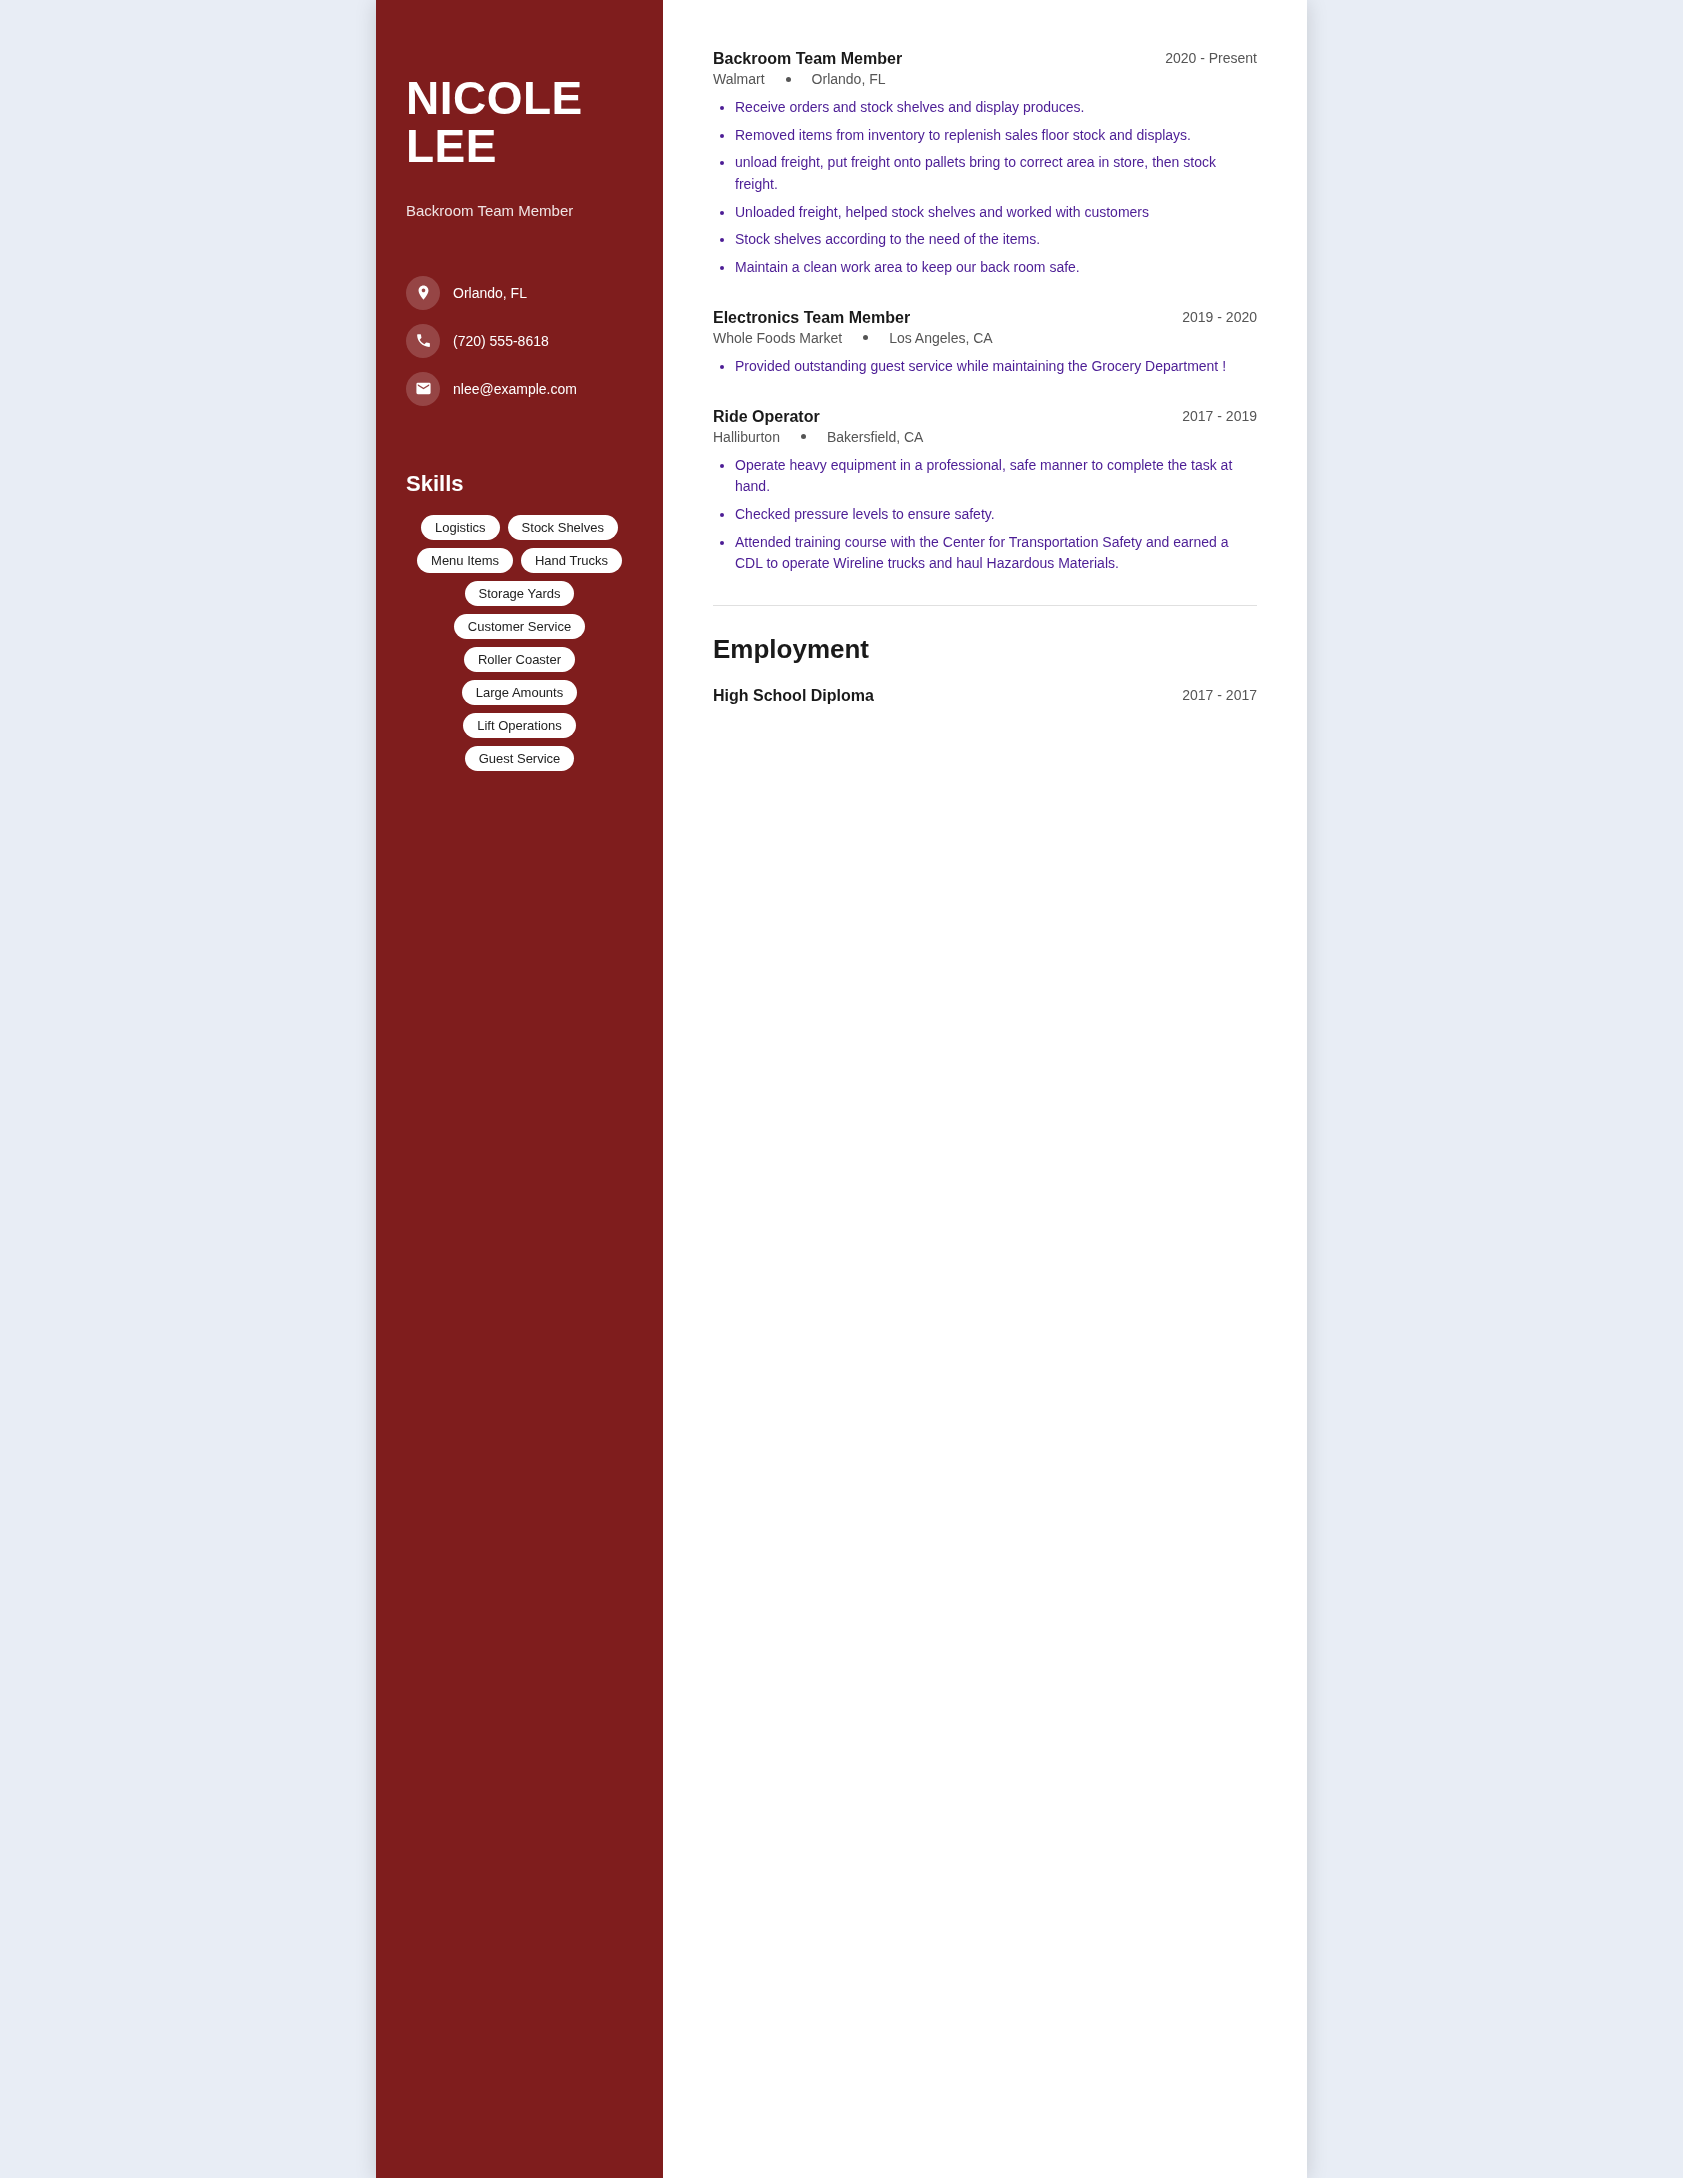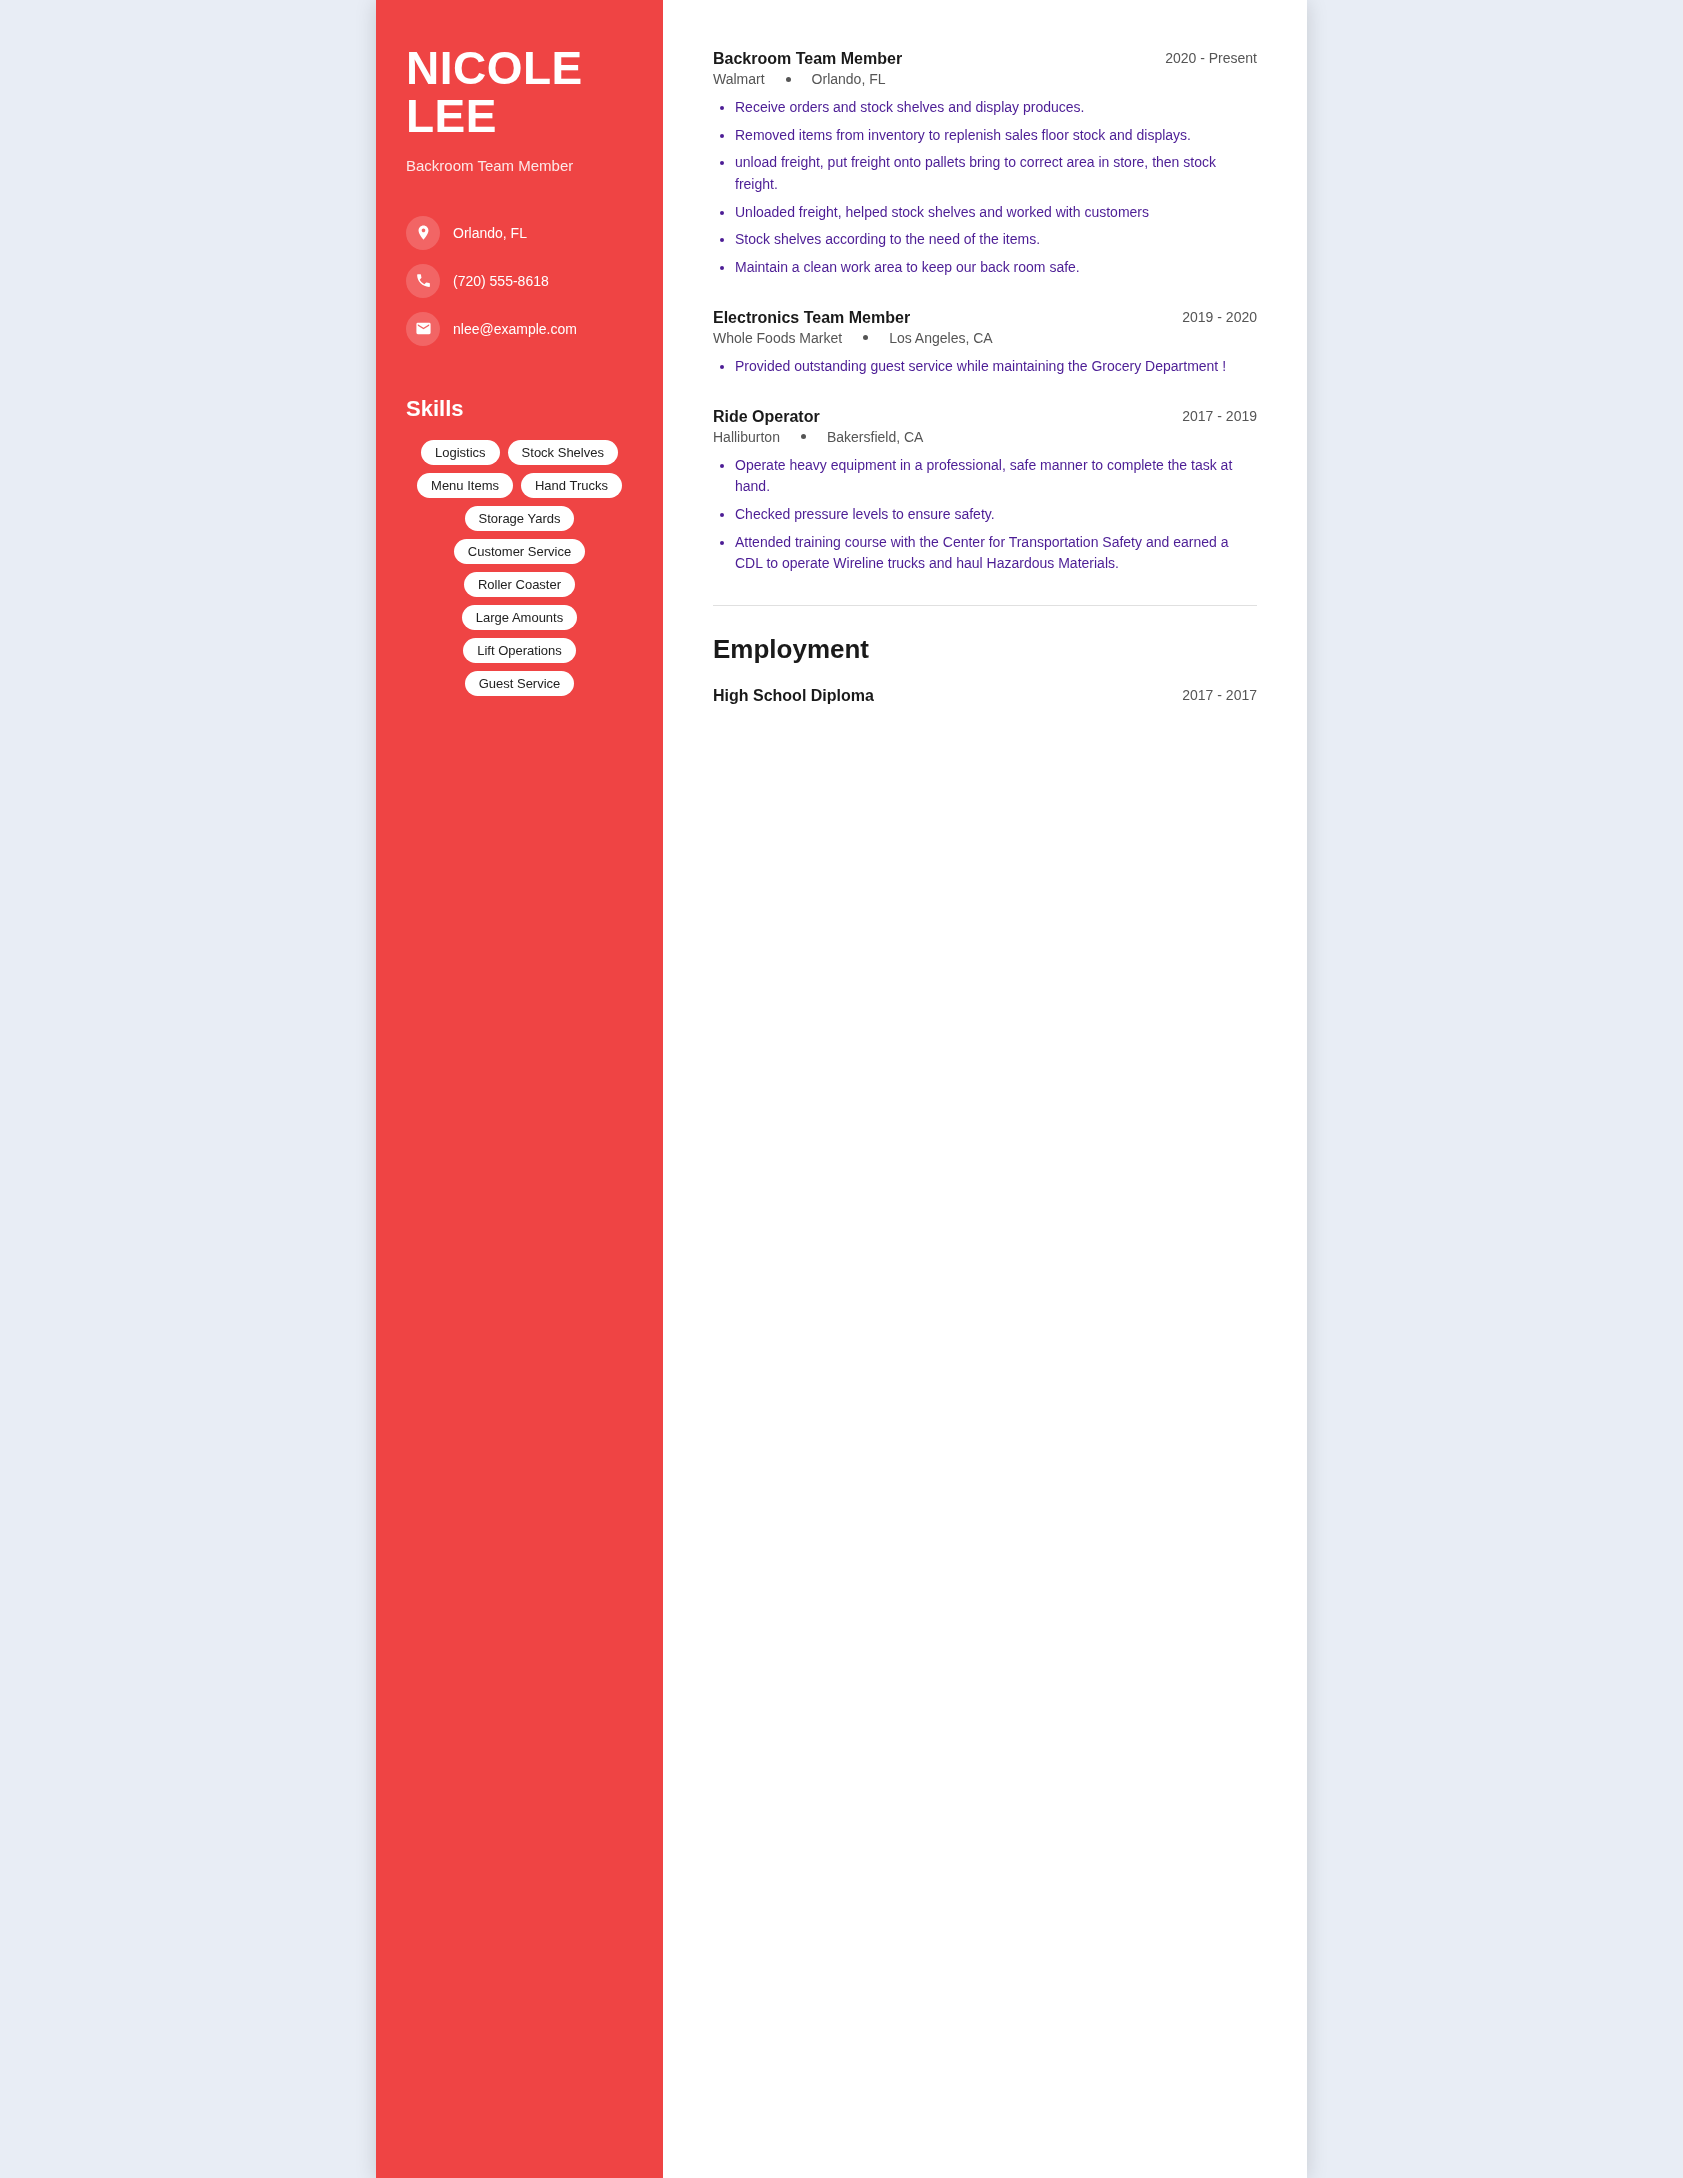--- a/index.html
+++ b/index.html
@@ -17,26 +17,26 @@
       min-height: 2178px;
       display: flex;
       background: #fff;
       box-shadow: 0 2px 20px rgba(0,0,0,0.15);
       margin: 0 auto;
     }
     
     .sidebar {
       width: 287px;
       min-width: 287px;
-      background: #ef4444;
+      background: #7f1d1d;
       color: #fff;
-      padding: 44px 30px 40px 30px;
+      padding: 74px 30px 40px 30px;
       display: flex;
       flex-direction: column;
-      gap: 0;
+      gap: 15px;
     }
     .sidebar-name {
       font-size: 46px;
       font-weight: 900;
       line-height: 1.05;
       color: #fff;
       margin-bottom: 14px;
       letter-spacing: 0.5px;
     }
     .sidebar-role {

